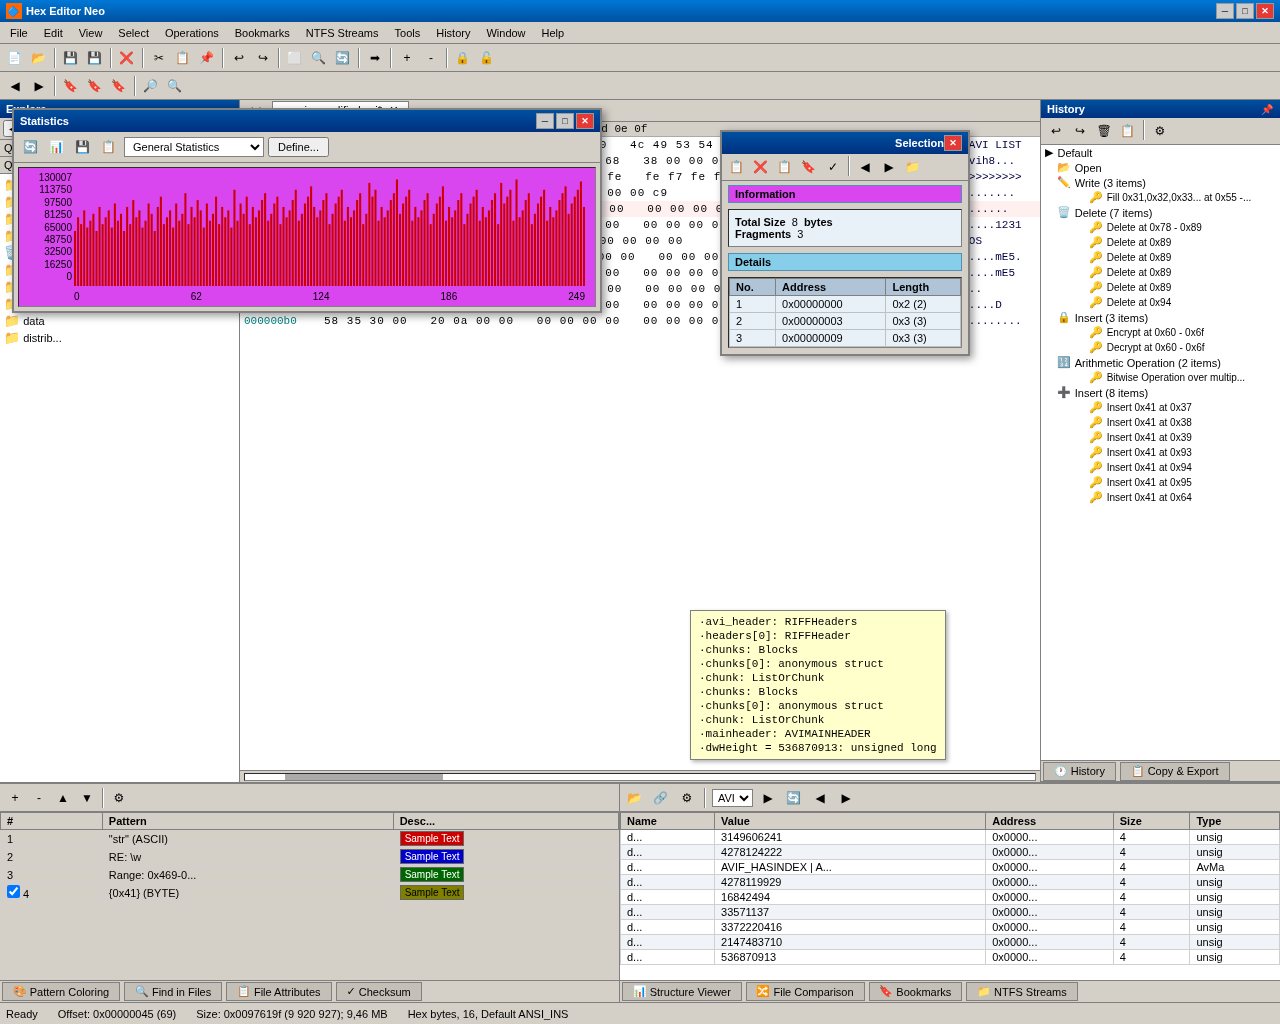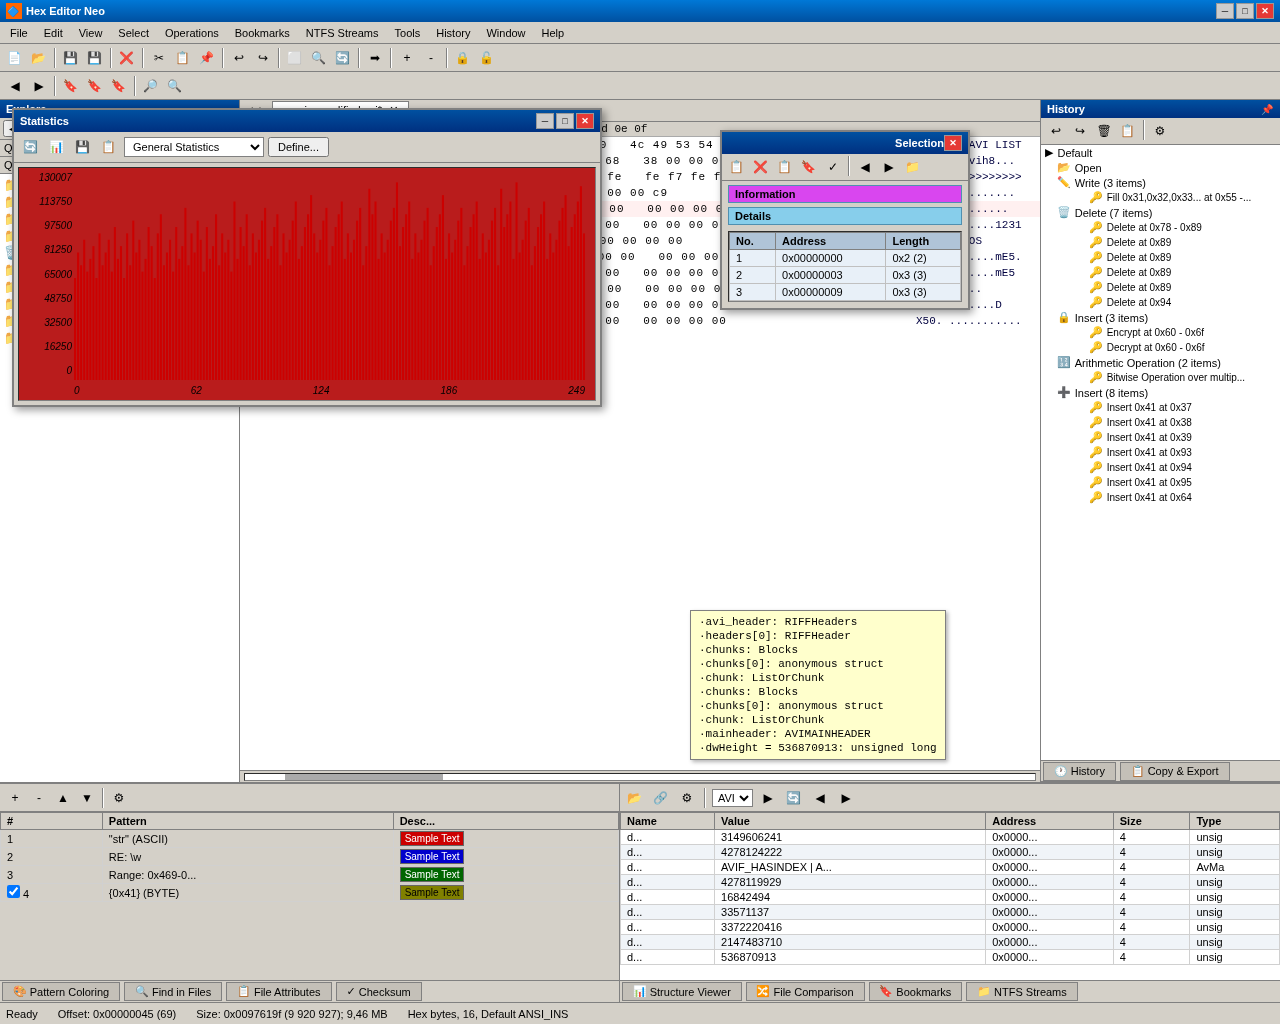--- a/index.html
+++ b/index.html
@@ -198,27 +198,26 @@
       border-bottom: 1px solid #808080;
     }
     .stats-combo {
       border: 1px solid #808080;
       padding: 2px 4px;
       font-size: 11px;
       background: white;
       width: 140px;
     }
     .stats-chart {
-      background: #b91c1c;
+      background: #d946ef;
       border: 1px inset #808080;
       margin: 4px;
-      height: 234px;
+      height: 140px;
       position: relative;
       overflow: hidden;
-      font-style: italic;
     }
     .chart-y-axis {
       position: absolute;
       left: 0;
       top: 0;
       bottom: 20px;
       width: 55px;
       display: flex;
       flex-direction: column;
       justify-content: space-between;
@@ -1147,20 +1146,24 @@
     <div class="tool-btn">📋</div>
     <div class="tool-btn">🔖</div>
     <div class="tool-btn">✓</div>
     <div class="tool-sep"></div>
     <div class="tool-btn">◀</div>
     <div class="tool-btn">▶</div>
     <div class="tool-btn">📁</div>
   </div>
 
   <div style="background:#d946ef; margin:4px 6px 2px 6px; padding:2px 6px; font-size:11px; font-weight:bold; border:1px solid #5090b0;">Information</div>
+  <div class="sel-info-box">
+    <div><b>Total Size</b>&nbsp;&nbsp;8&nbsp;&nbsp;<b>bytes</b></div>
+    <div><b>Fragments</b>&nbsp;&nbsp;3</div>
+  </div>
 
   <div style="background:#87ceeb; margin:4px 6px 2px 6px; padding:2px 6px; font-size:11px; font-weight:bold; border:1px solid #5090b0;">Details</div>
   <div class="sel-details-box">
     <table class="sel-table">
       <thead>
         <tr>
           <th>No.</th>
           <th>Address</th>
           <th>Length</th>
         </tr>

